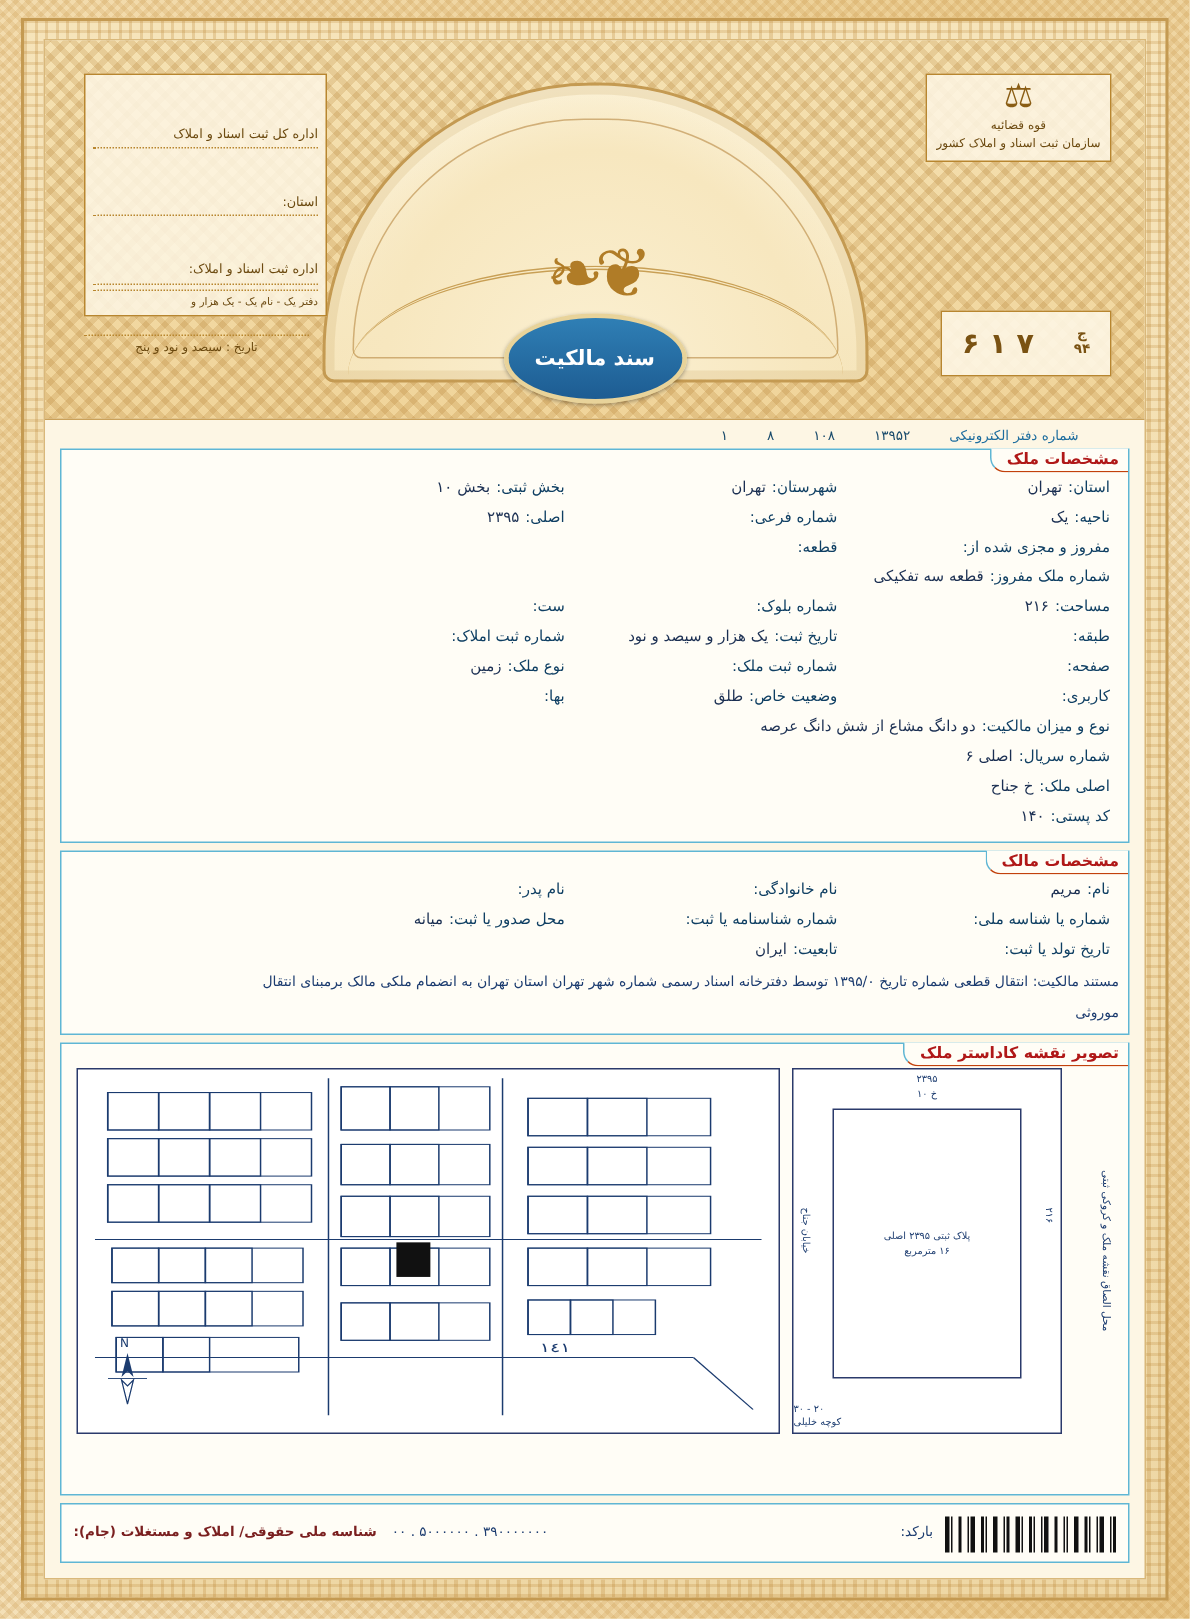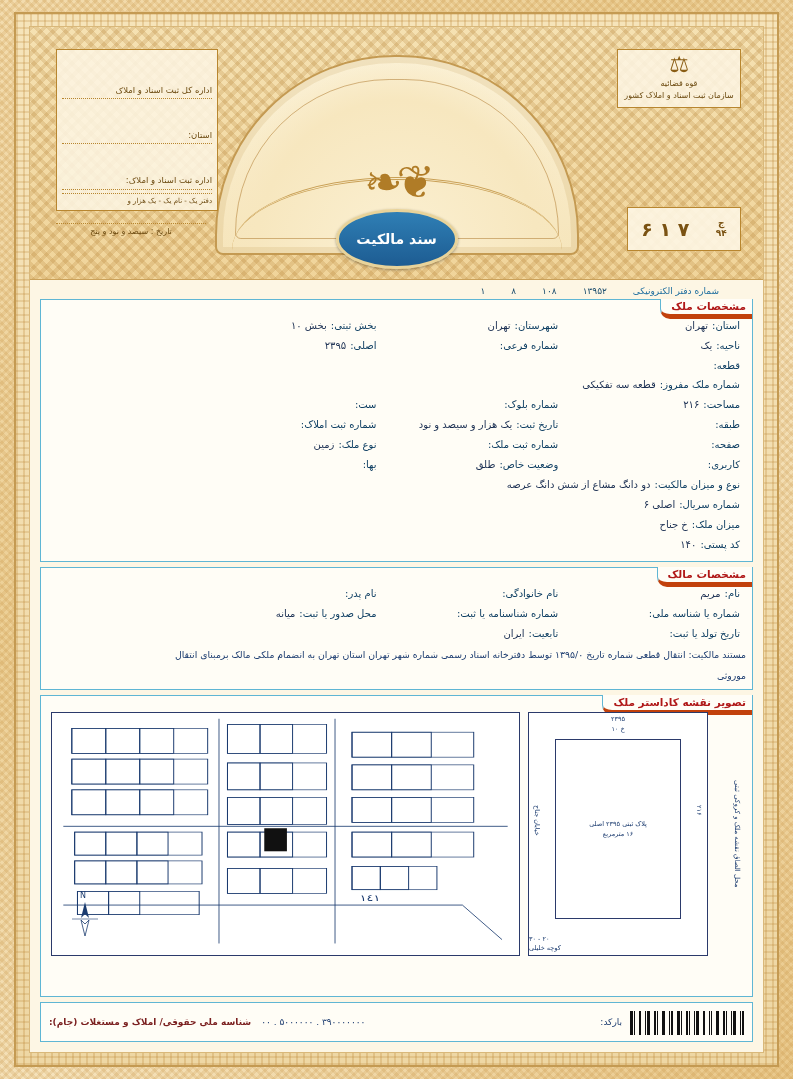--- a/index.html
+++ b/index.html
@@ -105,21 +105,21 @@
   }
   .topline .lbl{color:#1d6d9e;}
   .section{
     border:1px solid #5fb6d4;margin-bottom:5px;position:relative;
     background:#fffdf6;
   }
   .sec-title{
     position:absolute;top:-1px;right:0;
     background:#fffdf6;color:#b01818;font-size:10.5px;font-weight:bold;
     padding:1px 6px 2px 10px;
-    border-bottom:5px solid #c2410c;border-left:1px solid #5fb6d4;
+    border-bottom:1px solid #c2410c;border-left:1px solid #5fb6d4;
     border-radius:0 0 0 10px;
   }
   .grid{display:flex;flex-wrap:wrap;padding:16px 8px 6px 8px;}
   .cell{display:flex;align-items:baseline;font-size:10px;color:#1b3b6f;padding:4px 4px;}
   .cell .lbl{color:#0f3f63;margin-left:4px;white-space:nowrap;}
   .cell .val{color:#1b2f52;border-bottom:1px dotted transparent;min-width:18px;}
   .w25{width:25%;}.w50{width:50%;}.w100{width:100%;}
   .full-line{font-size:9.3px;color:#1b3b6f;padding:3px 6px 5px 6px;line-height:1.7;}
   
   .map-sec{height:300px;}
@@ -227,20 +227,24 @@
 
           <div class="cell w25">
               <span class="lbl">شماره فرعی:</span>
               <span class="val"></span>
             </div>
           <div class="cell w25">
               <span class="lbl">اصلی:</span>
               <span class="val">۲۳۹۵</span>
             </div>
           <div class="cell w25">
+              <span class="lbl">مفروز و مجزی شده از:</span>
+              <span class="val"></span>
+            </div>
+          <div class="cell w25">
               <span class="lbl">قطعه:</span>
               <span class="val"></span>
             </div>
 
           <div class="cell w100">
               <span class="lbl">شماره ملک مفروز:</span>
               <span class="val">قطعه سه تفکیکی</span>
             </div>
 
           <div class="cell w25">
@@ -297,21 +301,21 @@
           <div class="cell w50">
               <span class="lbl">نوع و میزان مالکیت:</span>
               <span class="val">دو دانگ مشاع از شش دانگ عرصه</span>
             </div>
           <div class="cell w50">
               <span class="lbl">شماره سریال:</span>
               <span class="val">اصلی ۶</span>
             </div>
 
           <div class="cell w50">
-              <span class="lbl">میزان ملک:</span>
+              <span class="lbl">اصلی ملک:</span>
               <span class="val">خ جناح</span>
             </div>
           <div class="cell w50">
               <span class="lbl">کد پستی:</span>
               <span class="val">۱۴۰</span>
             </div>
         </div>
       </div>
 
       <div class="section">

